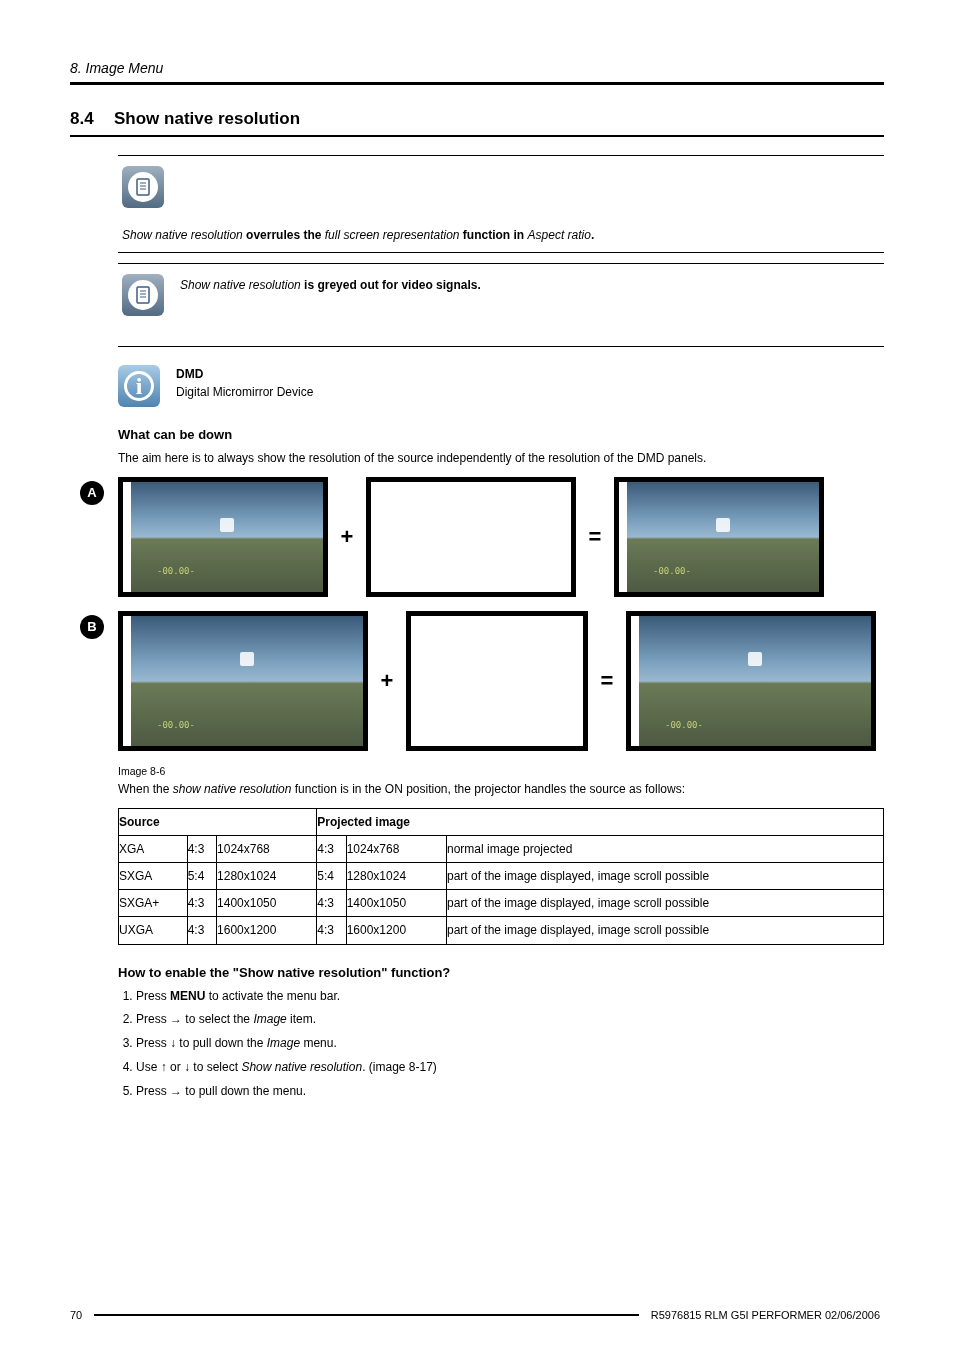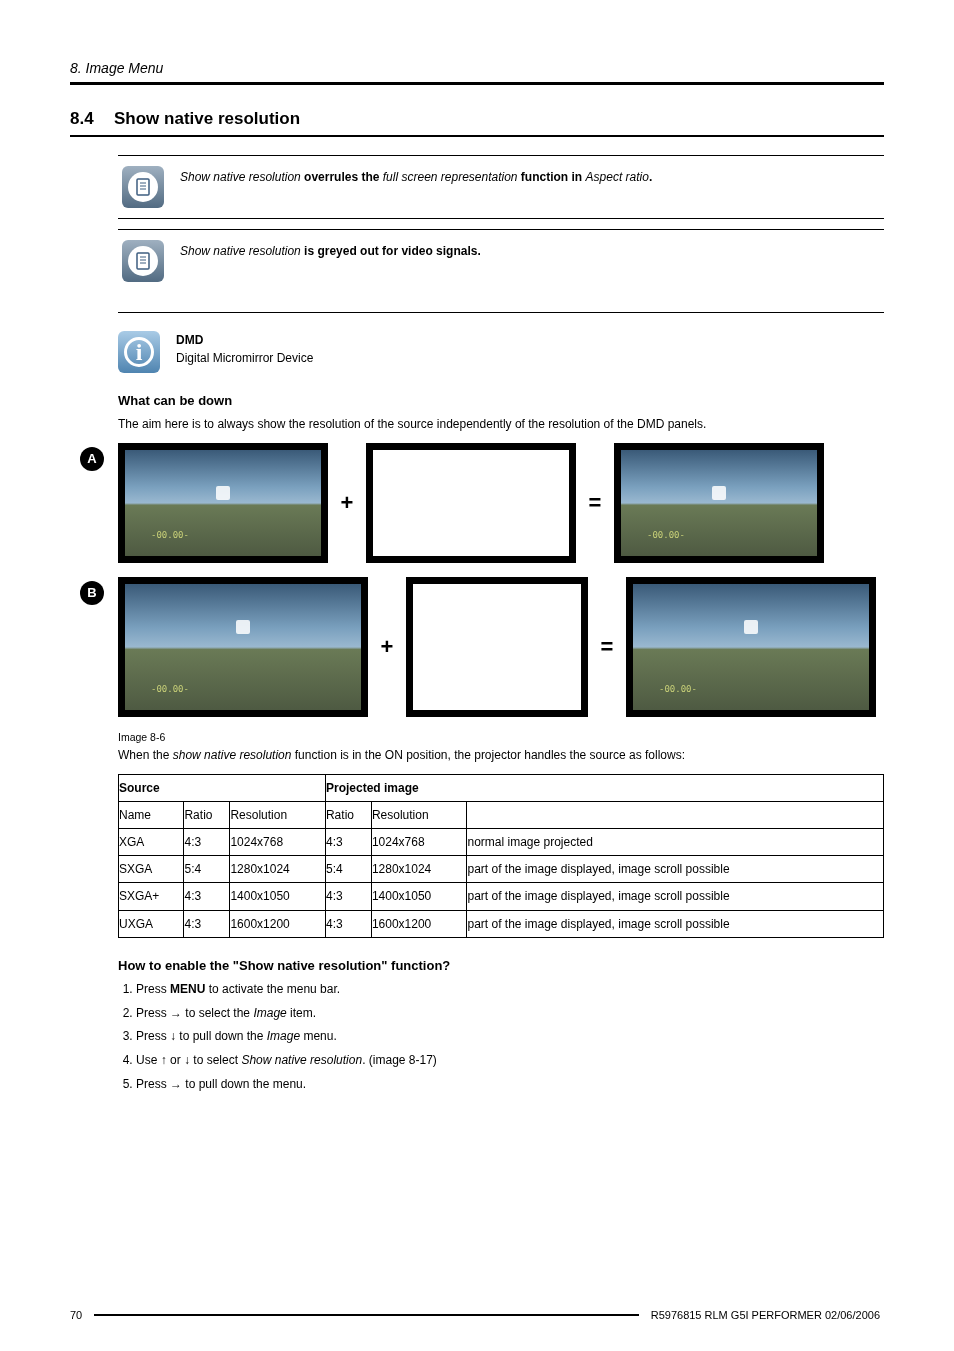--- a/index.html
+++ b/index.html
@@ -76,23 +76,24 @@
     margin-left:48px; margin-bottom:6px;
   }
   .diag-row { display:flex; align-items:center; gap:10px; margin-bottom:14px; position:relative;}
   .diag-row .badge {
     position:absolute; left:-38px; top:4px;
     width:24px; height:24px; border-radius:50%;
     background:#000; color:#fff; font-weight:bold; font-size:13px;
     display:flex; align-items:center; justify-content:center;
   }
   .panel {
-    width:210px; height:120px; border:7px solid #000000;
+    width:210px; height:120px; border:5px solid #000000;
     display:flex; align-items:center; 
     background:#fff;
+    padding-left:8px;
   }
   .scene {
     width:100%; height:100%;
     background: linear-gradient(to bottom, #3a5a78 0%, #7aa0be 35%, #9ab8d0 50%, #6a7a56 52%, #4e5a42 100%);
     position:relative;
   }
   .scene.crop::after {
      content:""; position:absolute; inset:0;
      box-shadow: inset 24px 0 0 #fff, inset -24px 0 0 #fff;
      display:none;
@@ -123,21 +124,21 @@
 </head>
 <body>
 
 <div class="chapter-header">8. Image Menu</div>
 
 <div class="section-title">
   <span class="num">8.4</span><span>Show native resolution</span>
 </div>
 
 <div style="margin-left:48px; border-top:1px solid #000;"></div>
-<div class="note-row" style="border-top:none;">
+<div class="note-row" style="border-top:none;flex-direction:column;">
   <div class="icon-box">
     <div class="icon-circle">
       <svg width="16" height="18" viewBox="0 0 16 18">
           <rect x="2" y="1" width="12" height="16" rx="1" fill="none" stroke="#3e5e80" stroke-width="1.5"></rect>
           <line x1="5" y1="5" x2="11" y2="5" stroke="#3e5e80"></line>
           <line x1="5" y1="8" x2="11" y2="8" stroke="#3e5e80"></line>
           <line x1="5" y1="11" x2="11" y2="11" stroke="#3e5e80"></line>
         </svg>
     </div>
   </div>
@@ -218,28 +219,20 @@
 <div class="body-text">
   <span>When the </span><span style="font-style:italic">show native resolution</span><span> function is in the ON position, the projector handles the source as follows:</span>
 </div>
 
 <table class="data">
   <tbody>
       <tr>
     <th colspan="3">Source</th>
     <th colspan="3">Projected image</th>
   </tr>
-  <tr>
-    <td>Name</td>
-    <td>Ratio</td>
-    <td>Resolution</td>
-    <td>Ratio</td>
-    <td>Resolution</td>
-    <td></td>
-  </tr>
   </tbody>
     <tbody id="tb">
       <tr>
         <td>XGA</td>
         <td>4:3</td>
         <td>1024x768</td>
         <td>4:3</td>
         <td>1024x768</td>
         <td>normal image projected</td>
       </tr>

